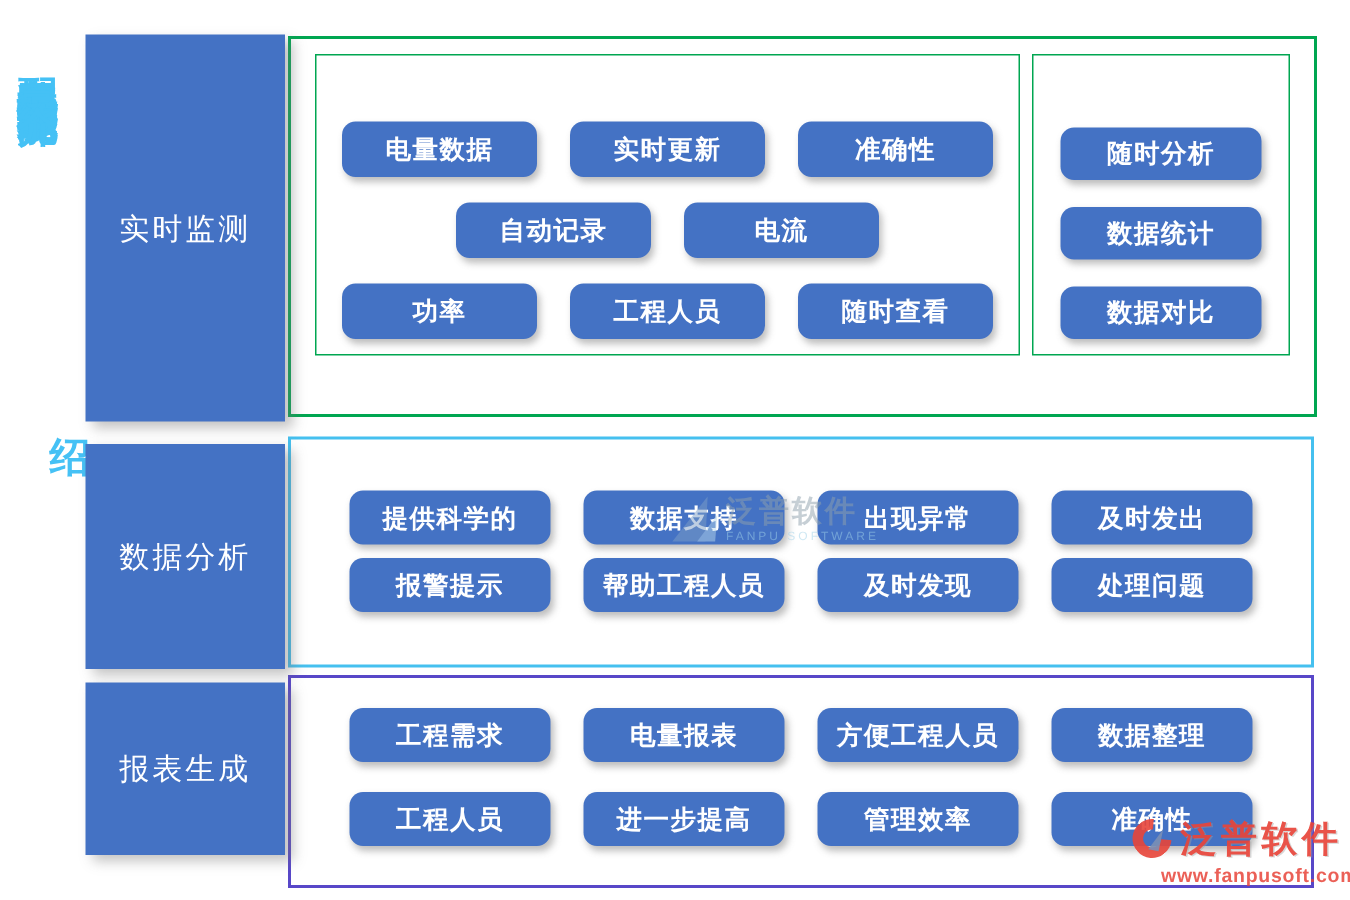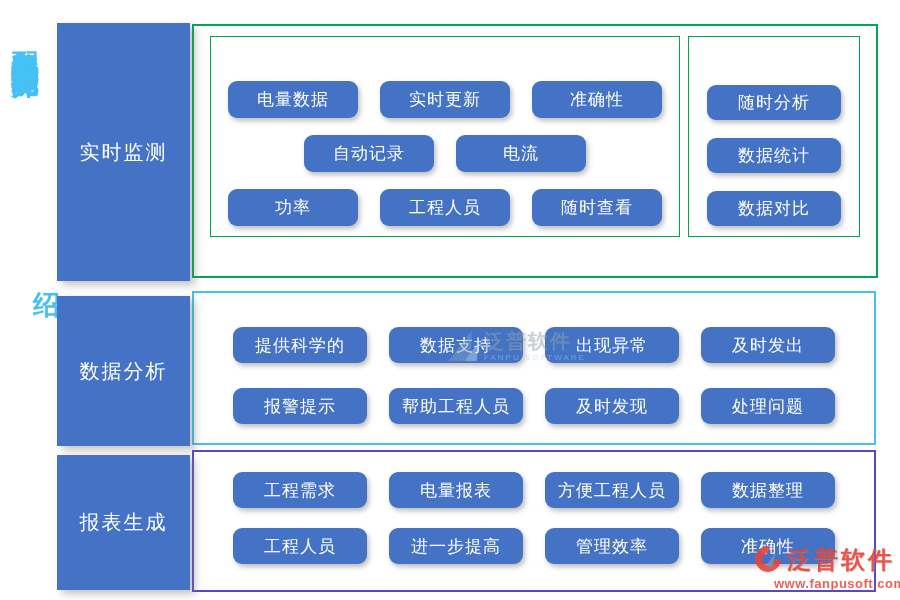--- a/index.html
+++ b/index.html
@@ -19,44 +19,44 @@
 
   
   .label-box{
     position:absolute;left:57px;width:133px;background:#4472c4;color:#fff;
     display:flex;align-items:center;justify-content:center;
     font-size:20px;font-weight:400;letter-spacing:2px;z-index:2;
     box-shadow:5px 4px 8px rgba(120,120,120,.45);
   }
   .label-s1{top:23px;height:258px;}
   .label-s2{top:296px;height:150px;}
-  .label-s3{top:455px;height:135px;}
+  .label-s3{top:455px;height:115px;}
 
   
   .container{position:absolute;left:192px;background:#fff;z-index:1;box-sizing:border-box;}
   .cont-s1{top:24px;width:686px;height:254px;border:2px solid #00a651;}
   .cont-s2{top:291px;width:684px;height:154px;border:2px solid #45c0ef;
-           display:flex;flex-direction:column;padding-top:34px;gap:25px;}
+           display:flex;flex-direction:column;padding-top:34px;gap:9px;}
   .cont-s3{top:450px;width:684px;height:142px;border:2px solid #5847c8;
            display:flex;flex-direction:column;padding-top:20px;gap:20px;}
 
   
   .inner-box{position:absolute;border:1.5px solid #00a651;box-sizing:border-box;background:transparent;}
   .grid-box{left:16px;top:10px;width:470px;height:201px;
             display:flex;flex-direction:column;padding-top:44px;gap:17px;}
   .side-box{left:494px;top:10px;width:172px;height:201px;
             display:flex;flex-direction:column;align-items:center;padding-top:48px;gap:18px;}
 
   .brow{display:flex;gap:22px;justify-content:center;}
 
   
   .chip{
     background:#4472c4;color:#fff;border-radius:9px;
     display:flex;align-items:center;justify-content:center;
-    font-weight:400;font-size:17px;letter-spacing:1px;
+    font-weight:700;font-size:17px;letter-spacing:1px;
     box-shadow:2px 3px 5px rgba(110,110,110,.45);box-sizing:border-box;
   }
   .chip3{width:130px;height:37px;}
   .chip-side{width:134px;height:35px;}
   .chip4{width:134px;height:36px;}
 
   
   .wm-center{position:absolute;left:452px;top:331px;z-index:4;display:flex;gap:5px;opacity:.5;align-items:flex-start;}
   .wm-center .tri1{width:0;height:0;border-left:16px solid transparent;border-right:6px solid transparent;
                    border-bottom:30px solid #7d9ec7;transform:skewX(-14deg);}

